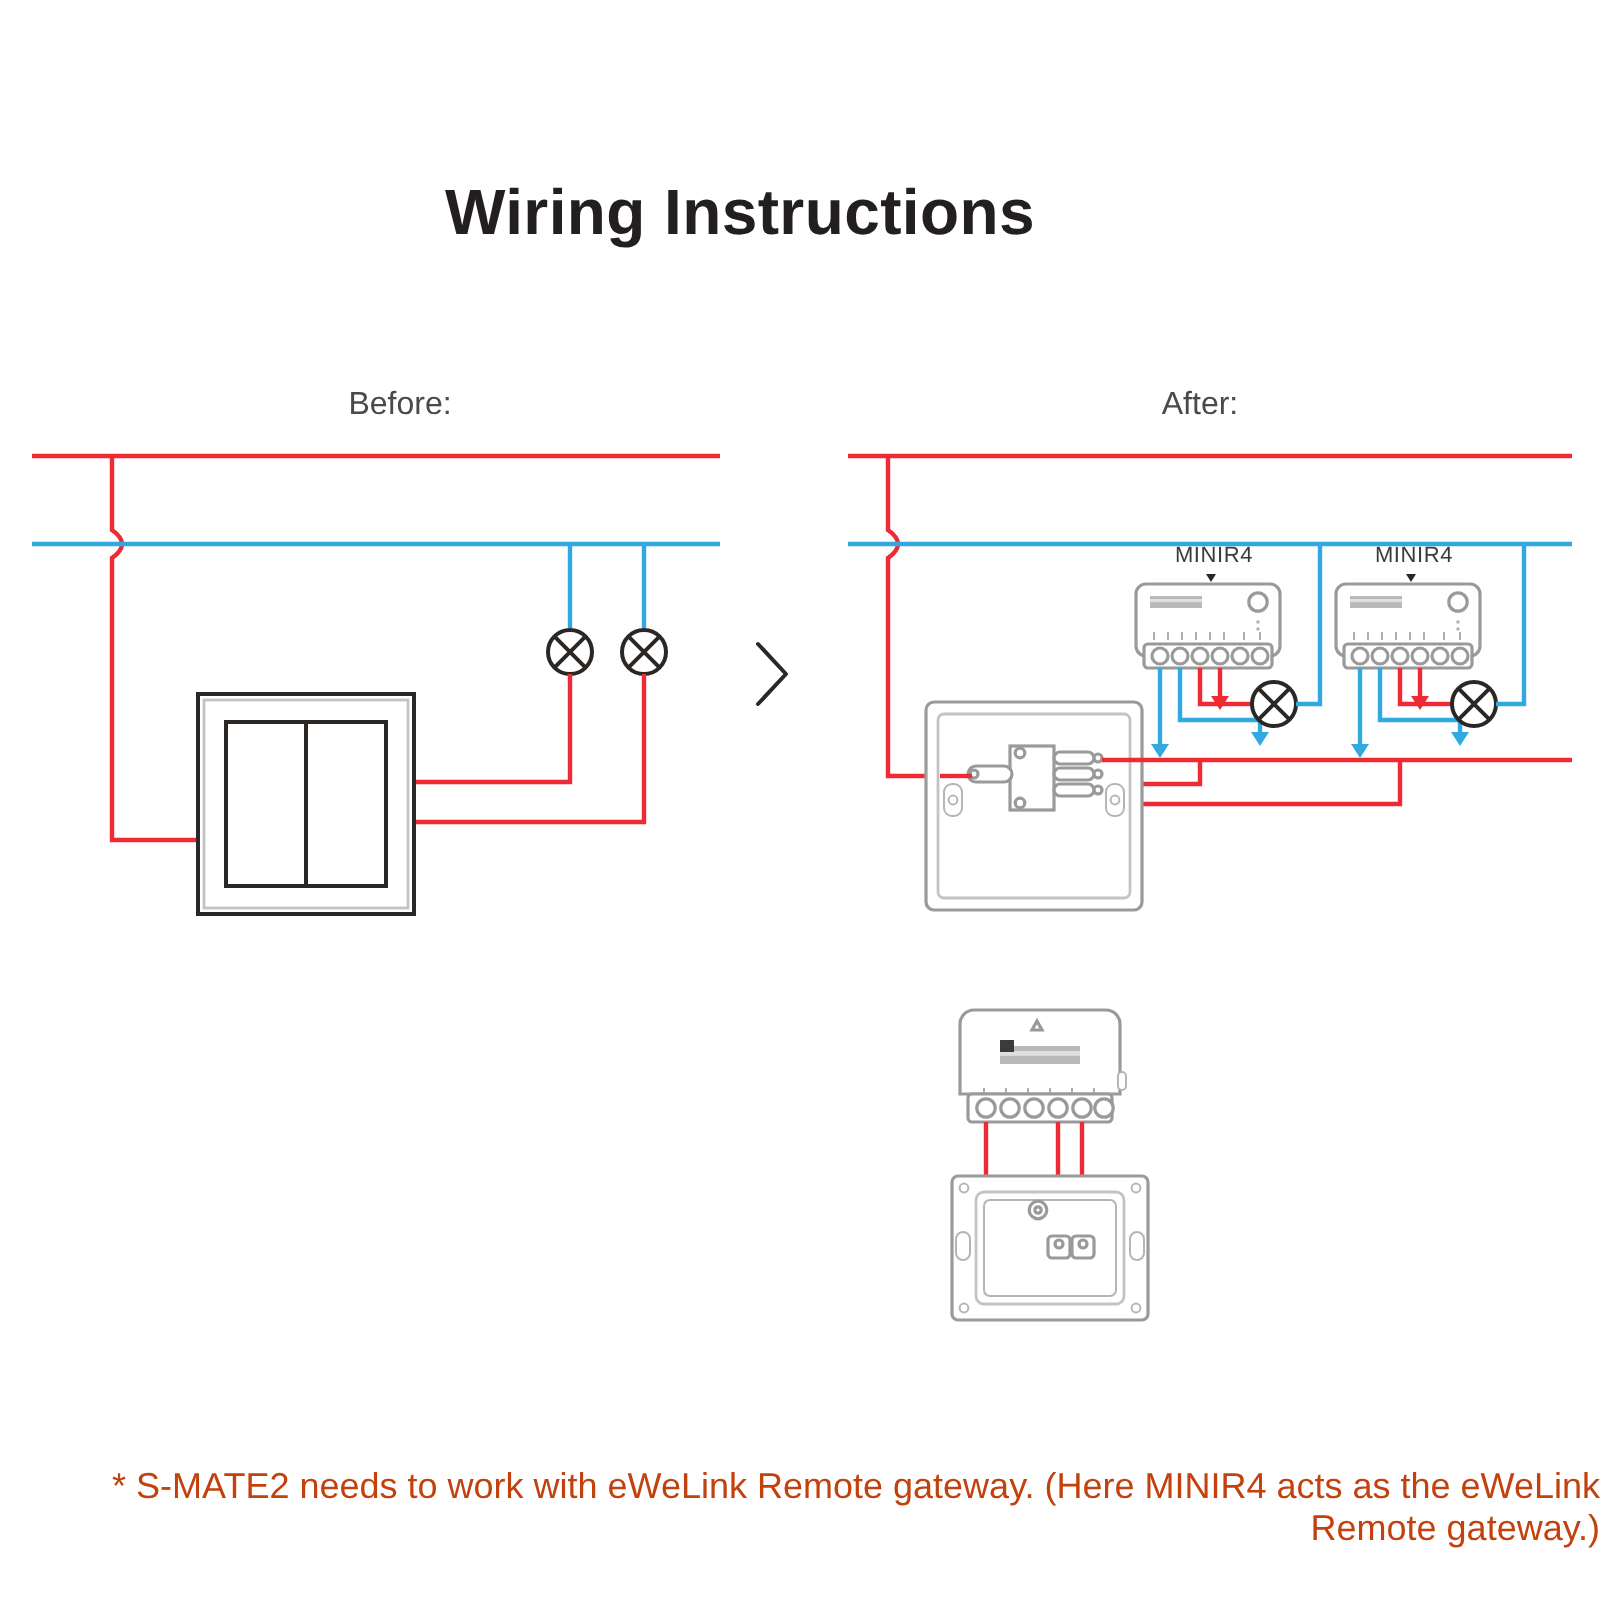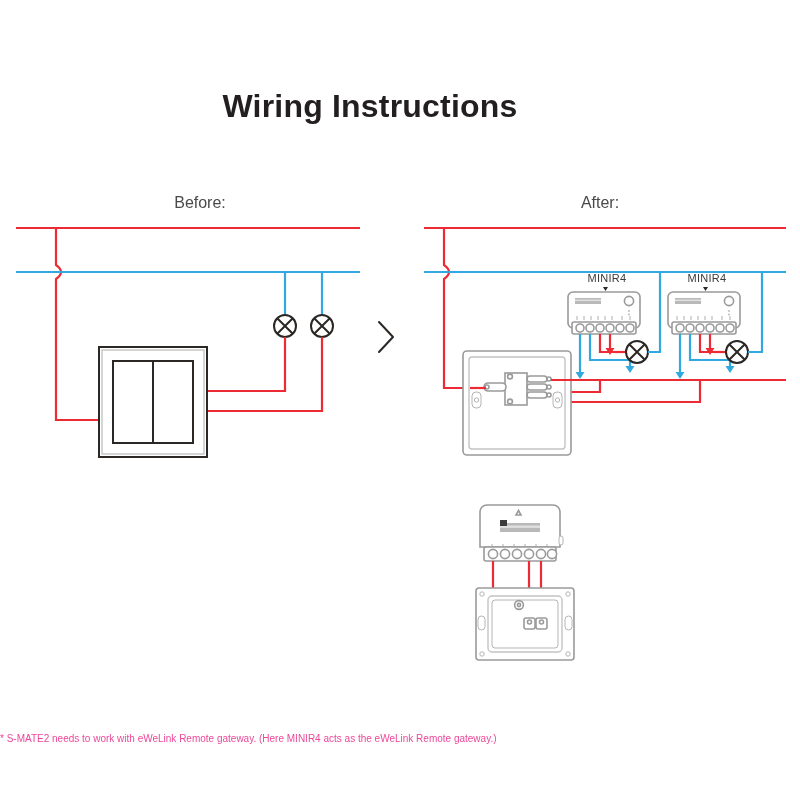--- a/index.html
+++ b/index.html
@@ -9,22 +9,22 @@
   #title{position:absolute;left:0;top:88px;width:740px;text-align:center;
          font-size:32px;font-weight:bold;color:#231f20;letter-spacing:.2px;}
   #lbl-before{position:absolute;left:90px;top:194px;width:220px;text-align:center;
               font-size:16px;color:#4a4a4a;}
   #lbl-after{position:absolute;left:490px;top:194px;width:220px;text-align:center;
              font-size:16px;color:#4a4a4a;}
   #minir4-a{position:absolute;left:565px;top:272px;width:84px;text-align:center;
             font-size:11px;color:#3b3b3b;letter-spacing:.3px;}
   #minir4-b{position:absolute;left:665px;top:272px;width:84px;text-align:center;
             font-size:11px;color:#3b3b3b;letter-spacing:.3px;}
-  #footnote{position:absolute;left:0;top:733px;width:800px;text-align:left;
-            font-size:10px;color:#ec4899;}
+  #footnote{position:absolute;left:0;top:733px;width:800px;text-align:right;
+            font-size:18px;color:#c2410c;}
   svg{position:absolute;left:0;top:0;}
 </style>
 </head>
 <body>
 
 <div id="stage">
 
   <div id="title">Wiring Instructions</div>
   <div id="lbl-after">After:</div>
   <div id="lbl-before">Before:</div>

